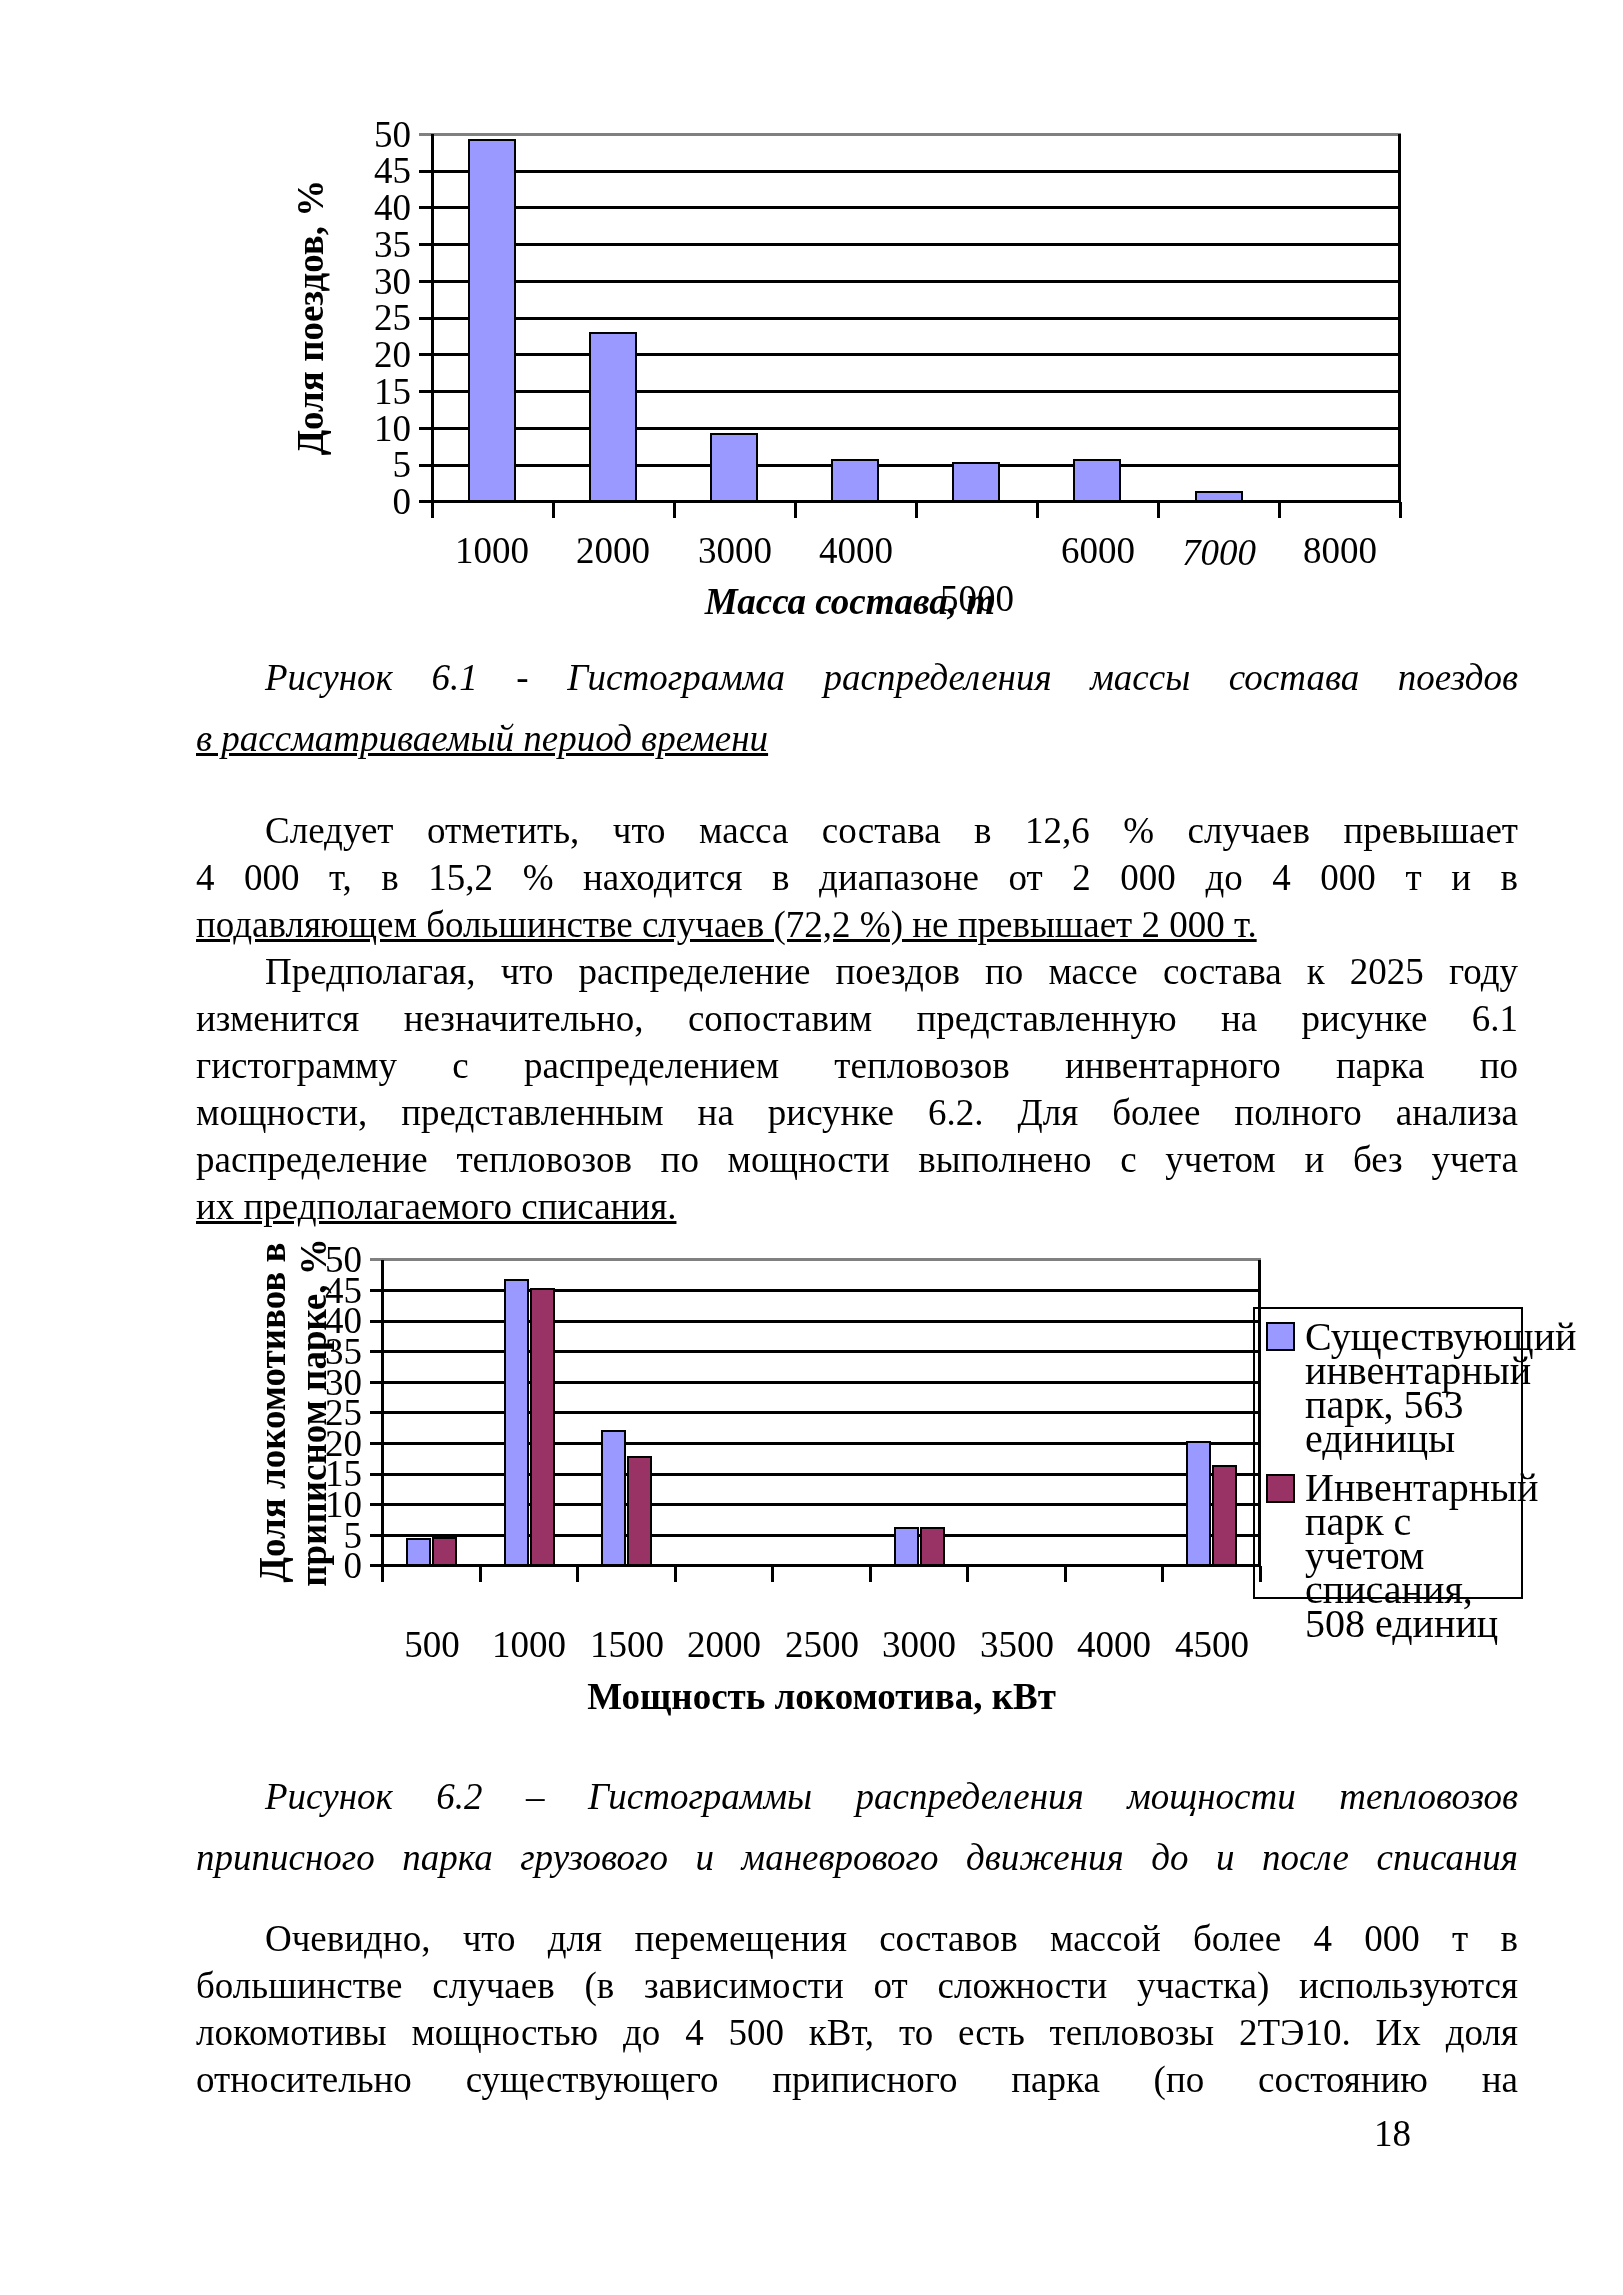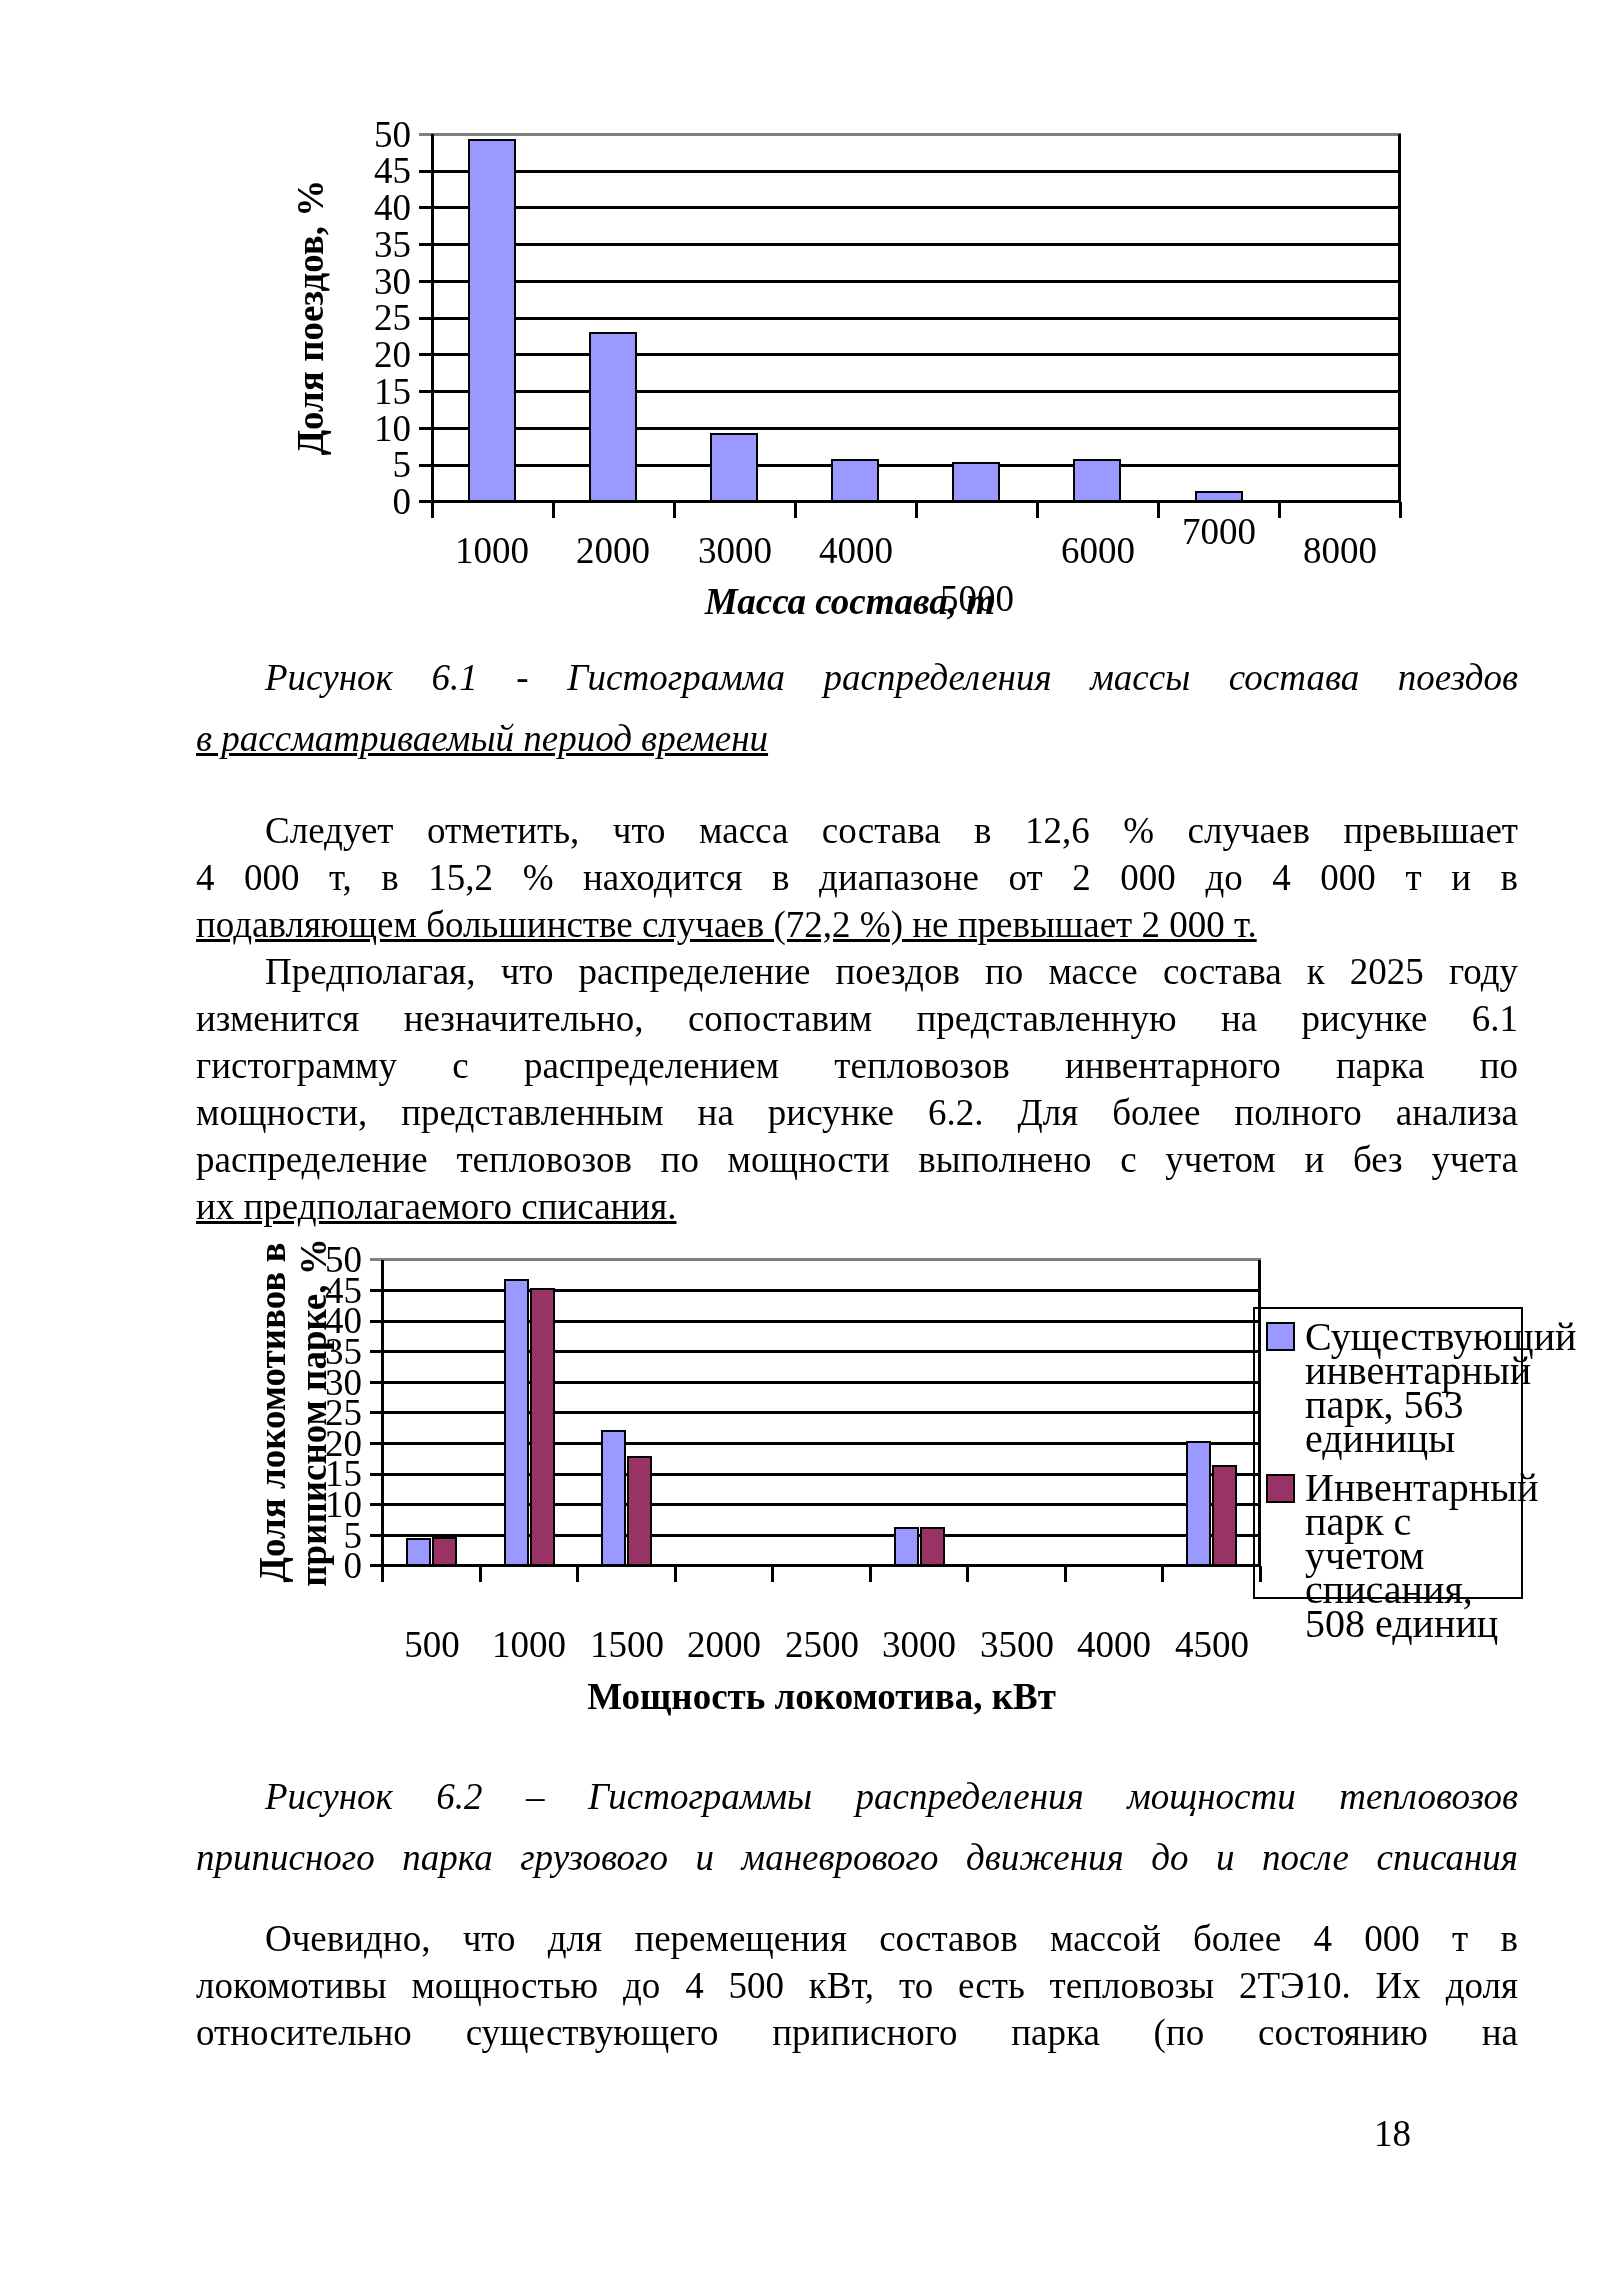--- a/index.html
+++ b/index.html
@@ -62,21 +62,21 @@
     <div class="gridline top" style="left: 419px; top: 133px; width: 982px; height: 3.3px;"></div>
     <div class="ticklabel" style="left: 306px; top: 115px; width: 105px;">50</div>
     <div class="axisline" style="left: 431px; top: 134px; width: 3.3px; height: 383px;"></div>
     <div class="axisline" style="left: 1398px; top: 134px; width: 2.6px; height: 368px;"></div>
     <div class="catlabel" style="left: 420px; top: 531px; width: 144px;">1000</div>
     <div class="catlabel" style="left: 541px; top: 531px; width: 144px;">2000</div>
     <div class="catlabel" style="left: 663px; top: 531px; width: 144px;">3000</div>
     <div class="catlabel" style="left: 784px; top: 531px; width: 144px;">4000</div>
     <div class="catlabel" style="left: 905px; top: 531px; width: 144px; margin-top: 48px;">5000</div>
     <div class="catlabel" style="left: 1026px; top: 531px; width: 144px;">6000</div>
-    <div class="catlabel" style="left: 1147px; top: 512px; width: 144px;">7000</div>
+    <div class="catlabel" style="left: 1147px; top: 533px; width: 144px; font-style: italic;">7000</div>
     <div class="catlabel" style="left: 1268px; top: 531px; width: 144px;">8000</div>
     <div class="axisline" style="left: 431px; top: 502px; width: 2.6px; height: 15.7px;"></div>
     <div class="axisline" style="left: 552px; top: 502px; width: 2.6px; height: 15.7px;"></div>
     <div class="axisline" style="left: 673px; top: 502px; width: 2.6px; height: 15.7px;"></div>
     <div class="axisline" style="left: 794px; top: 502px; width: 2.6px; height: 15.7px;"></div>
     <div class="axisline" style="left: 915px; top: 502px; width: 2.6px; height: 15.7px;"></div>
     <div class="axisline" style="left: 1036px; top: 502px; width: 2.6px; height: 15.7px;"></div>
     <div class="axisline" style="left: 1157px; top: 502px; width: 2.6px; height: 15.7px;"></div>
     <div class="axisline" style="left: 1278px; top: 502px; width: 2.6px; height: 15.7px;"></div>
     <div class="axisline" style="left: 1399px; top: 502px; width: 2.6px; height: 15.7px;"></div>
@@ -174,18 +174,19 @@
     <div class="bar" style="left: 1212px; top: 1465px; width: 25px; height: 101px; background: rgb(153, 51, 102);"></div>
   </div>
 
 <div class="textblock caption" style="top:1766px;">
   <div class="jline indent">Рисунок 6.2 – Гистограммы распределения мощности тепловозов</div>
   <div class="jline">приписного парка грузового и маневрового движения до и после списания</div>
 </div>
 
 <div class="textblock" style="top:1915px;">
   <div class="jline indent">Очевидно, что для перемещения составов массой более 4 000 т в</div>
+  <div class="jline">большинстве случаев (в зависимости от сложности участка) используются</div>
   <div class="jline">локомотивы мощностью до 4 500 кВт, то есть тепловозы 2ТЭ10. Их доля</div>
   <div class="jline">относительно существующего приписного парка (по состоянию на</div>
 </div>
 
 <div class="pagenum">18</div>
 
 
 </body></html>

